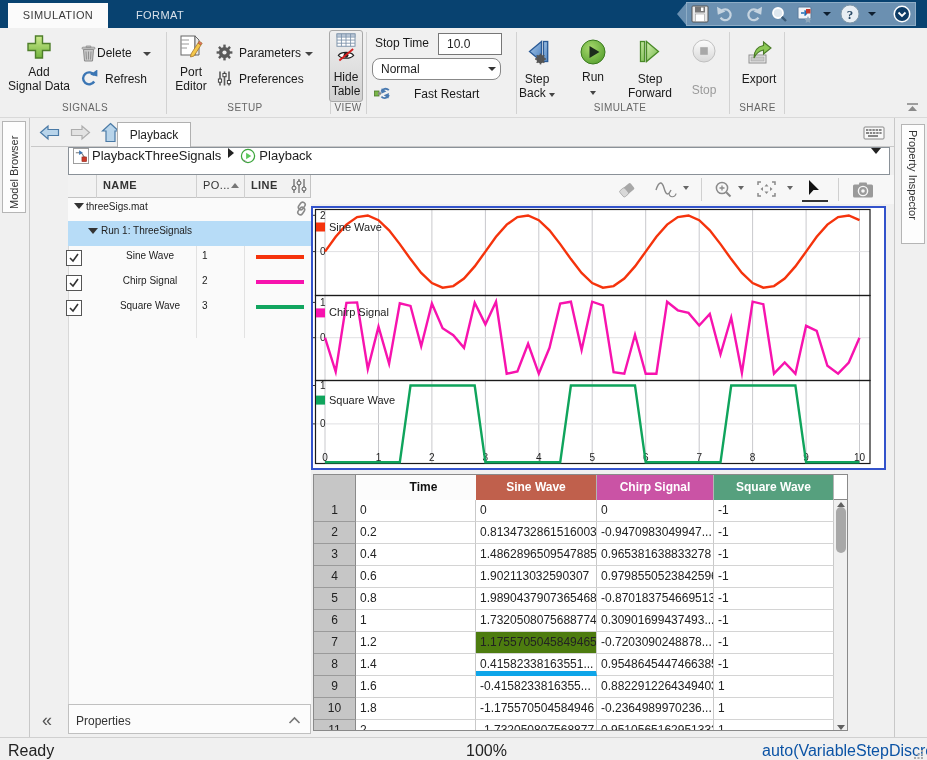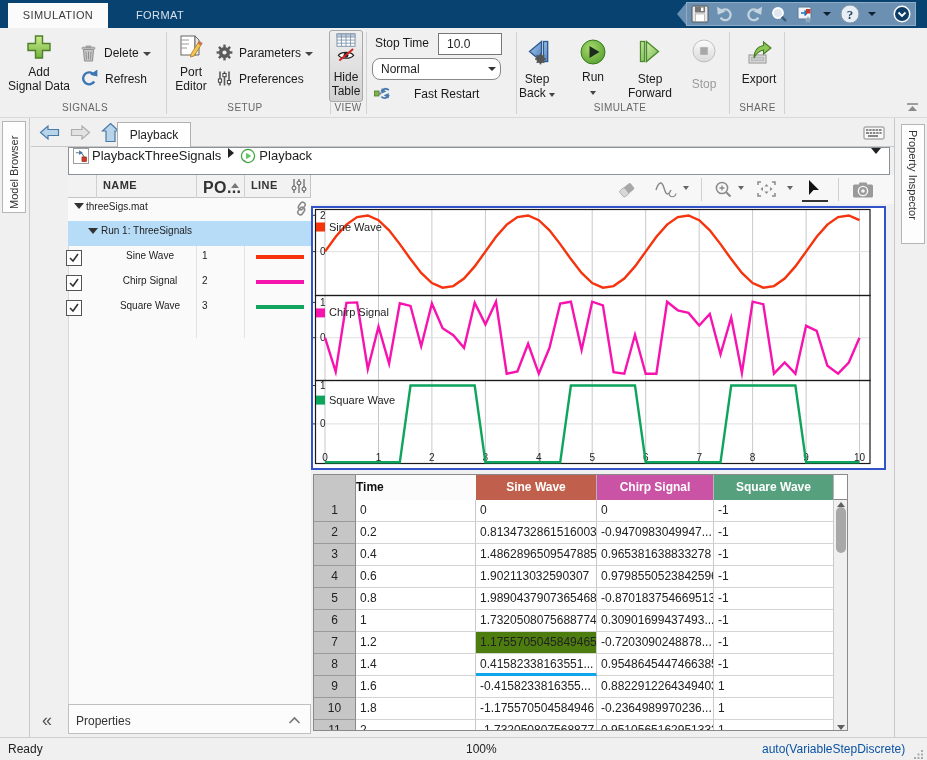--- a/index.html
+++ b/index.html
@@ -30,21 +30,21 @@
 #pbtab{position:absolute;left:86px;top:4px;width:74px;height:25px;background:#fff;border:1px solid #b0b0b0;border-bottom:none;font-size:12px;color:#222;text-align:center;line-height:24px}
 
 #crumb{position:absolute;left:68px;top:147px;width:822px;height:28px;background:#fff;border:1px solid #8a9198;display:flex;}
 
 #sigpanel{position:absolute;left:31px;top:147px;width:280px;height:558px}
 #siggutter{position:absolute;left:0px;top:0px;width:37px;height:558px;background:#f0f0f0}
 #sigtable{position:absolute;left:37px;top:28px;width:243px;height:530px;background:#fafafa;border-left:1px solid #d8d8d8}
 
 #props{position:absolute;left:68px;top:704px;width:243px;height:30px;background:#fcfcfc;border:1px solid #c0c0c0;font-size:12px;color:#333}
 
-#statusbar{position:absolute;left:0;top:737px;width:927px;height:23px;background:#f0f0f0;border-top:1px solid #d0d0d0;font-size:12px;color:#222}
+#statusbar{position:absolute;left:0;top:737px;width:927px;height:23px;background:#f0f0f0;border-top:1px solid #d0d0d0;font-size:16px;color:#222}
 </style></head>
 <body>
 <div id="app">
 
 <div id="titlebar">
  <div id="tabsim">SIMULATION</div>
  <div id="tabfmt">FORMAT</div>
  <div id="qabnotch"></div>
  <div id="qab">
   <div class="qi">
@@ -130,21 +130,21 @@
   <div style="margin-top:2px">Add<br>Signal Data</div>
  </div>
 
  <div class="smbtn" style="left:80px;top:16px">
   <svg width="17" height="18" viewBox="0 0 17 18">
           <path d="M3.5 5.5 h10 l-1 11.5 h-8 Z" fill="#c9c9c9" stroke="#8a8a8a"></path>
           <rect x="2" y="3.2" width="13" height="2" rx="1" fill="#c9c9c9" stroke="#8a8a8a" stroke-width=".8"></rect>
           <path d="M6.2 2 h4.6 v1.4 h-4.6 Z" fill="#c9c9c9" stroke="#8a8a8a" stroke-width=".8"></path>
           <path d="M6 7.5 l.5 8 M8.5 7.5 v8 M11 7.5 l-.5 8" stroke="#909090" fill="none"></path>
         </svg>
-  <span style="margin-left:7px">Delete</span>
+  <span style="">Delete</span>
  </div>
  <div class="smbtn" style="left:143px;top:24px">
         <span class="drop"></span>
       </div>
  <div class="smbtn" style="left:80px;top:42px">
   <svg width="18" height="17" viewBox="0 0 18 17">
           <path d="M14.2 11.5 A6 6 0 1 1 14.2 5.2" fill="none" stroke="#3b76b4" stroke-width="2.4"></path>
           <path d="M10.2 4.8 L17.4 6.6 L17.4 -0.6 Z" fill="#3b76b4"></path>
         </svg>
   <span style="margin-left:7px">Refresh</span>
@@ -279,21 +279,21 @@
  <svg width="28" height="28" viewBox="0 0 28 28">
         <defs>
           <linearGradient id="gr" x1="0" y1="0" x2="0" y2="1">
             <stop offset="0" stop-color="#fdfdfd"></stop>
             <stop offset="1" stop-color="#d8d8d8"></stop>
           </linearGradient>
         </defs>
         <circle cx="14" cy="13" r="11" fill="url(#gr)" stroke="#c0c0c0"></circle>
         <rect x="10.2" y="9.2" width="7.6" height="7.6" fill="#a8a8a8"></rect>
       </svg>
- <div style="margin-top:8px">Stop</div>
+ <div style="margin-top:14px">Stop</div>
 </div>
 
 <div class="bigbtn" style="left:734px;top:38px;width:50px">
  <svg width="29" height="29" viewBox="0 0 29 29">
         <rect x="4" y="17" width="17" height="8" fill="#e8e8e8" stroke="#909090"></rect>
         <rect x="6" y="19" width="13" height="4" fill="#c8c8c8" stroke="#a0a0a0" stroke-width=".6"></rect>
         <path d="M9 20 C9 12 13 8.5 18.5 7.5 L18.5 4 L26 10 L18.5 16 L18.5 12 C14 12.8 11 15.5 9 20 Z" fill="#8cc855" stroke="#4a7a28" stroke-width="1.1"></path>
       </svg>
  <div style="margin-top:2px">Export</div>
 </div>
@@ -369,21 +369,21 @@
 <div id="sigpanel">
  <div id="siggutter"></div>
  <div id="sigtable"></div>
 </div>
 
 <div class="abs" style="left:68px;top:175px;width:243px;height:23px;background:#f2f2f2;border-bottom:1px solid #c4c4c4;border-right:1px solid #c4c4c4">
  <div class="abs" style="left:28px;top:0;width:1px;height:23px;background:#d0d0d0"></div>
  <div class="abs" style="left:128px;top:0;width:1px;height:23px;background:#d0d0d0"></div>
  <div class="abs" style="left:176px;top:0;width:1px;height:23px;background:#d0d0d0"></div>
  <div class="abs" style="left:35px;top:4px;font-size:11px;font-weight:bold;color:#333;letter-spacing:.4px">NAME</div>
- <div class="abs" style="left:135px;top:4px;font-size:16px;font-weight:bold;color:#333;letter-spacing:.4px">PO...</div>
+ <div class="abs" style="left:135px;top:4px;font-size:11px;font-weight:normal;color:#333;letter-spacing:.4px">PO...</div>
  <div class="abs" style="left:163px;top:8px;width:0;height:0;border-left:4.5px solid transparent;border-right:4.5px solid transparent;border-bottom:5px solid #777"></div>
  <div class="abs" style="left:183px;top:4px;font-size:11px;font-weight:bold;color:#333;letter-spacing:.4px">LINE</div>
  <svg class="abs" style="left:223px;top:3px" width="16" height="16" viewBox="0 0 16 16">
         <g stroke="#777" stroke-width="1.4">
           <line x1="3" y1="1" x2="3" y2="15"></line>
           <line x1="8" y1="1" x2="8" y2="15"></line>
           <line x1="13" y1="1" x2="13" y2="15"></line>
         </g>
         <g fill="#f2f2f2" stroke="#555">
           <circle cx="3" cy="10" r="2"></circle>
@@ -572,21 +572,21 @@
           <text x="16" y="108.4">Chirp Signal</text>
           <rect x="3" y="187.6" width="9" height="9" fill="#0fa45c"></rect>
           <text x="16" y="195.6">Square Wave</text>
         </g>
       </svg>
 </div>
 
 <div class="abs" style="left:313px;top:474px;width:535px;height:257px;background:#fff;border:1px solid #8a8a8a;overflow:hidden;font-size:12px">
 <div class="abs" style="left:0;top:0;width:533px;height:25px;border-bottom:1px solid #8a8a8a">
         <div class="abs" style="left:0;top:0;width:42px;height:25px;background:#c6c6c6;border-right:1px solid #8a8a8a"></div>
-        <div class="abs" style="left:42px;top:0;width:136px;height:25px;background:#fcfcfc;border-right:1px solid #b5b5b5;line-height:24px;font-weight:bold;color:#111">Time</div>
+        <div class="abs" style="left:42px;top:0;width:136px;height:25px;background:#fcfcfc;border-right:1px solid #b5b5b5;text-align:center;line-height:24px;font-weight:bold;color:#111">Time</div>
         <div class="abs" style="left:162px;top:0;width:121px;height:25px;background:#c0604c;border-right:1px solid #b5b5b5;text-align:center;line-height:24px;font-weight:bold;color:#fff">Sine Wave</div>
         <div class="abs" style="left:283px;top:0;width:117px;height:25px;background:#ca53a5;border-right:1px solid #b5b5b5;text-align:center;line-height:24px;font-weight:bold;color:#fff">Chirp Signal</div>
         <div class="abs" style="left:400px;top:0;width:120px;height:25px;background:#56a07e;border-right:1px solid #b5b5b5;text-align:center;line-height:24px;font-weight:bold;color:#fff">Square Wave</div>
       </div>
 <div class="abs" style="left:0;top:25px;width:533px;height:22px">
         <div class="abs" style="left:0;top:0;width:42px;height:22px;background:#c6c6c6;border-right:1px solid #8a8a8a;border-bottom:1px solid #9a9a9a;text-align:center;line-height:21px;color:#222">1</div>
         <div class="abs" style="left:42px;top:0;width:120px;height:22px;background:#fff;border-right:1px solid #c9c9c9;border-bottom:1px solid #d4d4d4;line-height:21px;color:#222;padding-left:4px;white-space:nowrap;overflow:hidden">0</div>
         <div class="abs" style="left:162px;top:0;width:121px;height:22px;background:#fff;border-right:1px solid #c9c9c9;border-bottom:1px solid #d4d4d4;line-height:21px;color:#222;padding-left:4px;white-space:nowrap;overflow:hidden">0</div>
         <div class="abs" style="left:283px;top:0;width:117px;height:22px;background:#fff;border-right:1px solid #c9c9c9;border-bottom:1px solid #d4d4d4;line-height:21px;color:#222;padding-left:4px;white-space:nowrap;overflow:hidden">0</div>
         <div class="abs" style="left:400px;top:0;width:120px;height:22px;background:#fff;border-right:1px solid #c9c9c9;border-bottom:1px solid #d4d4d4;line-height:21px;color:#222;padding-left:4px;white-space:nowrap;overflow:hidden">-1</div>
@@ -629,21 +629,21 @@
 <div class="abs" style="left:0;top:157px;width:533px;height:22px">
         <div class="abs" style="left:0;top:0;width:42px;height:22px;background:#c6c6c6;border-right:1px solid #8a8a8a;border-bottom:1px solid #9a9a9a;text-align:center;line-height:21px;color:#222">7</div>
         <div class="abs" style="left:42px;top:0;width:120px;height:22px;background:#fff;border-right:1px solid #c9c9c9;border-bottom:1px solid #d4d4d4;line-height:21px;color:#222;padding-left:4px;white-space:nowrap;overflow:hidden">1.2</div>
         <div class="abs" style="left:162px;top:0;width:121px;height:22px;background:#4d7c0f;border-right:1px solid #c9c9c9;border-bottom:1px solid #d4d4d4;line-height:21px;color:#222;padding-left:4px;white-space:nowrap;overflow:hidden">1.1755705045849465</div>
         <div class="abs" style="left:283px;top:0;width:117px;height:22px;background:#fff;border-right:1px solid #c9c9c9;border-bottom:1px solid #d4d4d4;line-height:21px;color:#222;padding-left:4px;white-space:nowrap;overflow:hidden">-0.7203090248878...</div>
         <div class="abs" style="left:400px;top:0;width:120px;height:22px;background:#fff;border-right:1px solid #c9c9c9;border-bottom:1px solid #d4d4d4;line-height:21px;color:#222;padding-left:4px;white-space:nowrap;overflow:hidden">-1</div>
       </div>
 <div class="abs" style="left:0;top:179px;width:533px;height:22px">
         <div class="abs" style="left:0;top:0;width:42px;height:22px;background:#c6c6c6;border-right:1px solid #8a8a8a;border-bottom:1px solid #9a9a9a;text-align:center;line-height:21px;color:#222">8</div>
         <div class="abs" style="left:42px;top:0;width:120px;height:22px;background:#fff;border-right:1px solid #c9c9c9;border-bottom:1px solid #d4d4d4;line-height:21px;color:#222;padding-left:4px;white-space:nowrap;overflow:hidden">1.4</div>
-        <div class="abs" style="left:162px;top:0;width:121px;height:22px;background:#fff;border-right:1px solid #c9c9c9;border-bottom:3px solid #0ea5e9;line-height:21px;color:#222;padding-left:4px;white-space:nowrap;overflow:hidden">0.41582338163551...</div>
+        <div class="abs" style="left:162px;top:0;width:121px;height:22px;background:#fff;border-right:1px solid #c9c9c9;border-bottom:5px solid #0ea5e9;line-height:21px;color:#222;padding-left:4px;white-space:nowrap;overflow:hidden">0.41582338163551...</div>
         <div class="abs" style="left:283px;top:0;width:117px;height:22px;background:#fff;border-right:1px solid #c9c9c9;border-bottom:1px solid #d4d4d4;line-height:21px;color:#222;padding-left:4px;white-space:nowrap;overflow:hidden">0.9548645447466385</div>
         <div class="abs" style="left:400px;top:0;width:120px;height:22px;background:#fff;border-right:1px solid #c9c9c9;border-bottom:1px solid #d4d4d4;line-height:21px;color:#222;padding-left:4px;white-space:nowrap;overflow:hidden">-1</div>
       </div>
 <div class="abs" style="left:0;top:201px;width:533px;height:22px">
         <div class="abs" style="left:0;top:0;width:42px;height:22px;background:#c6c6c6;border-right:1px solid #8a8a8a;border-bottom:1px solid #9a9a9a;text-align:center;line-height:21px;color:#222">9</div>
         <div class="abs" style="left:42px;top:0;width:120px;height:22px;background:#fff;border-right:1px solid #c9c9c9;border-bottom:1px solid #d4d4d4;line-height:21px;color:#222;padding-left:4px;white-space:nowrap;overflow:hidden">1.6</div>
         <div class="abs" style="left:162px;top:0;width:121px;height:22px;background:#fff;border-right:1px solid #c9c9c9;border-bottom:1px solid #d4d4d4;line-height:21px;color:#222;padding-left:4px;white-space:nowrap;overflow:hidden">-0.4158233816355...</div>
         <div class="abs" style="left:283px;top:0;width:117px;height:22px;background:#fff;border-right:1px solid #c9c9c9;border-bottom:1px solid #d4d4d4;line-height:21px;color:#222;padding-left:4px;white-space:nowrap;overflow:hidden">0.8822912264349403</div>
         <div class="abs" style="left:400px;top:0;width:120px;height:22px;background:#fff;border-right:1px solid #c9c9c9;border-bottom:1px solid #d4d4d4;line-height:21px;color:#222;padding-left:4px;white-space:nowrap;overflow:hidden">1</div>
       </div>

